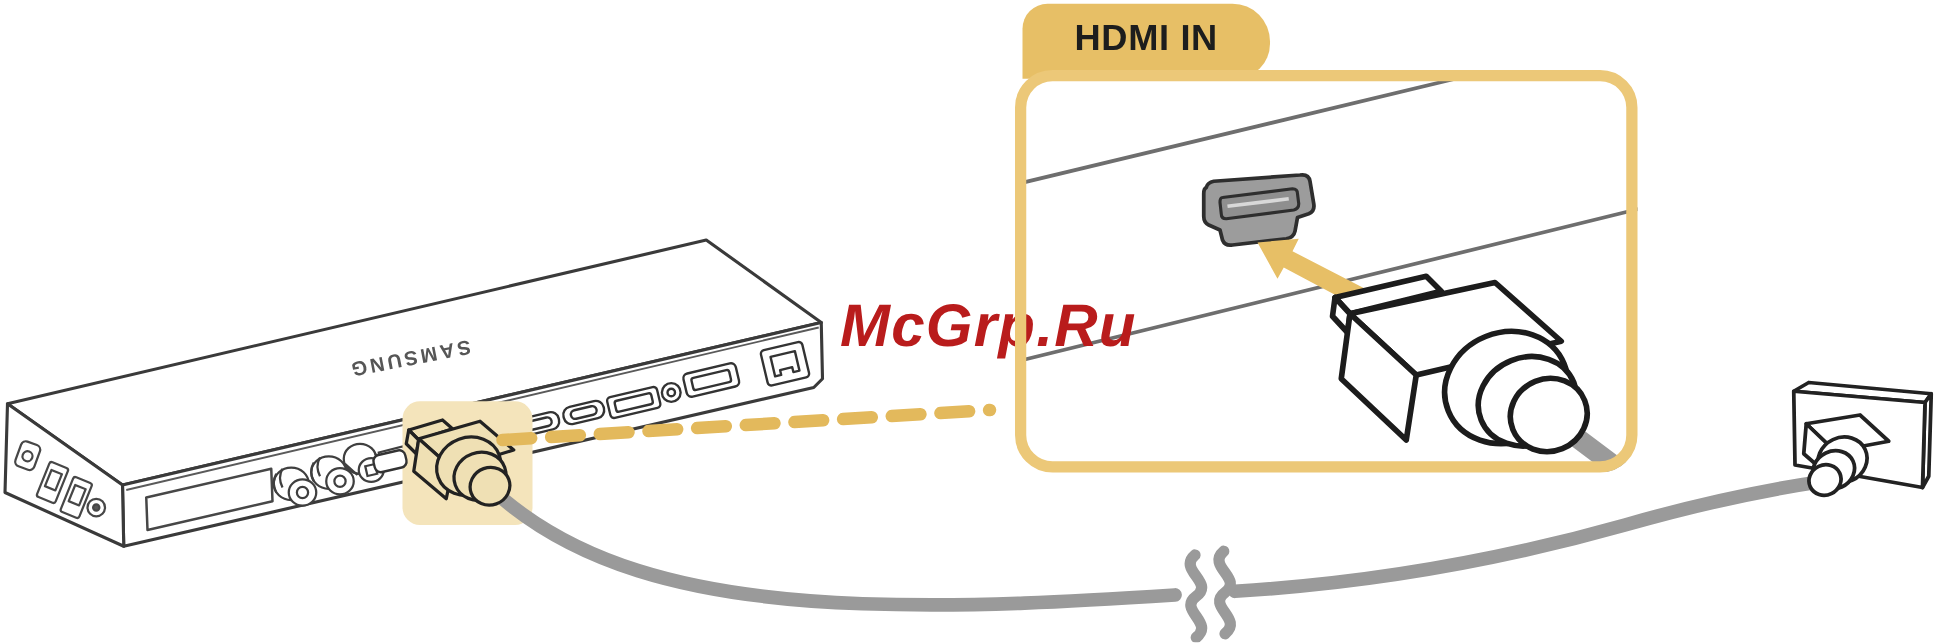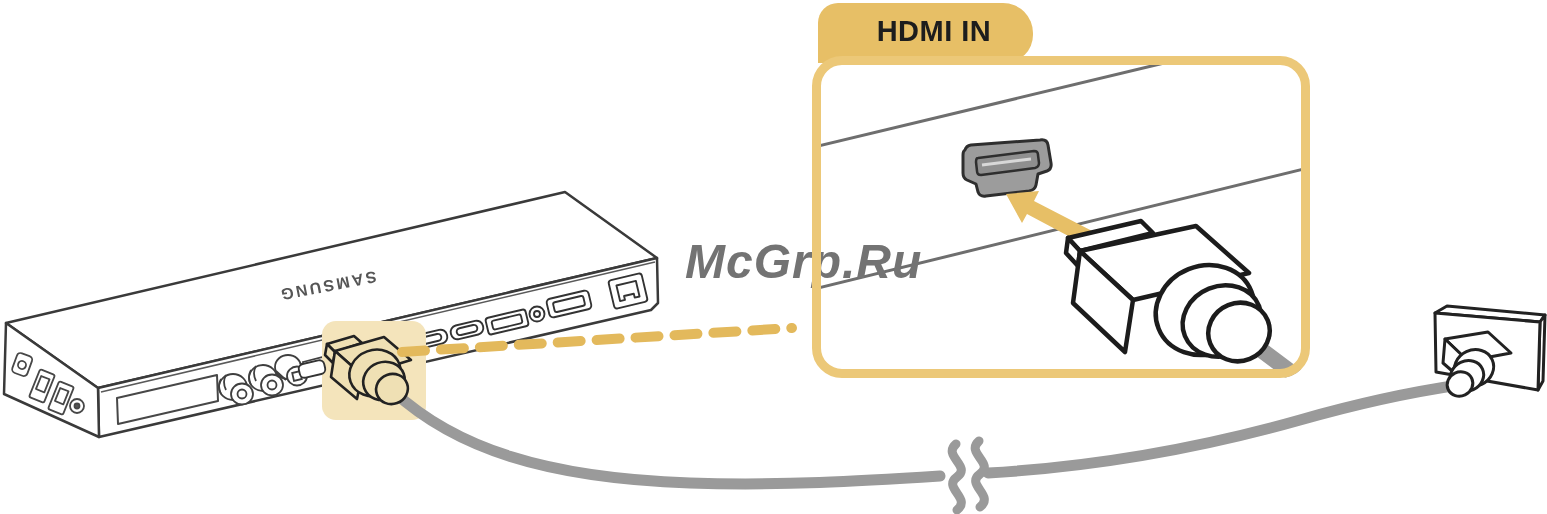--- a/index.html
+++ b/index.html
@@ -11,27 +11,27 @@
   .layer1{z-index:1;}
   .layer3{z-index:3;}
   #samsung-label{
     position:absolute;left:281px;top:276px;width:96px;z-index:2;
     transform:rotate(169deg);
     font-size:16px;font-weight:bold;color:#565656;letter-spacing:2.5px;
     text-align:center;white-space:nowrap;
   }
   #watermark{
     position:absolute;left:672px;top:234px;z-index:4;
-    font-size:48px;font-style:italic;font-weight:bold;color:#737373;
-    white-space:nowrap;letter-spacing:1px;margin-left:13px;
+    font-size:48px;font-style:italic;font-weight:bold;color:#b91c1c;
+    white-space:nowrap;letter-spacing:1px;
   }
   #callout-tab{
     position:absolute;left:818px;top:3px;width:198px;height:60px;z-index:4;
     background:#e7bf66;border-radius:20px 30px 28px 0;
-    display:flex;align-items:center;justify-content:center;padding-left:17px;
+    display:flex;align-items:center;justify-content:center;
   }
   #callout-tab .tab-text{
     font-size:29px;font-weight:bold;color:#1d1d1d;letter-spacing:0.5px;
     padding-bottom:4px;
   }
   #callout-border{
     position:absolute;left:812px;top:56px;width:498px;height:322px;z-index:5;
     border:9px solid #ecc878;border-radius:30px;box-sizing:border-box;
     background:transparent;pointer-events:none;
   }

